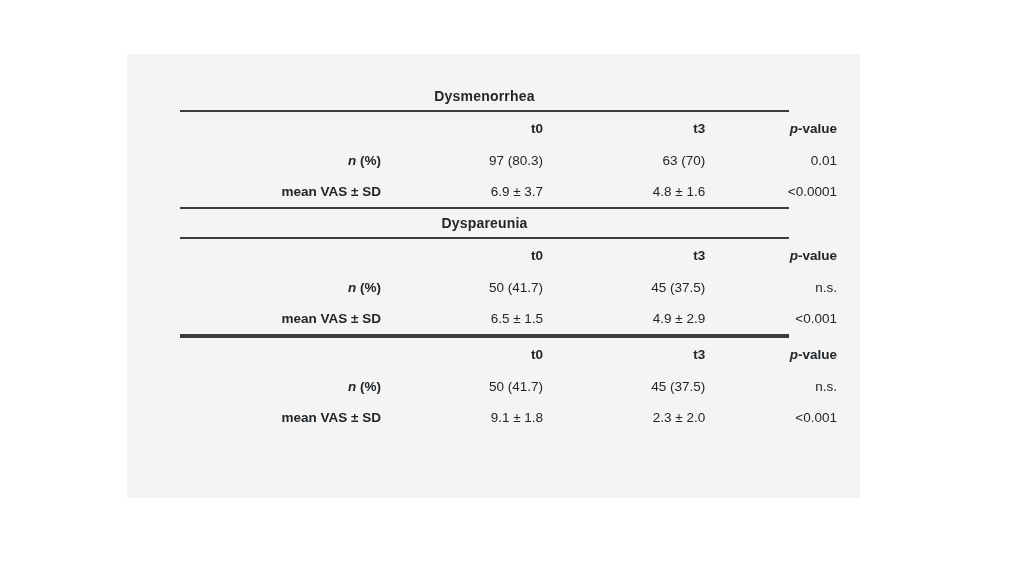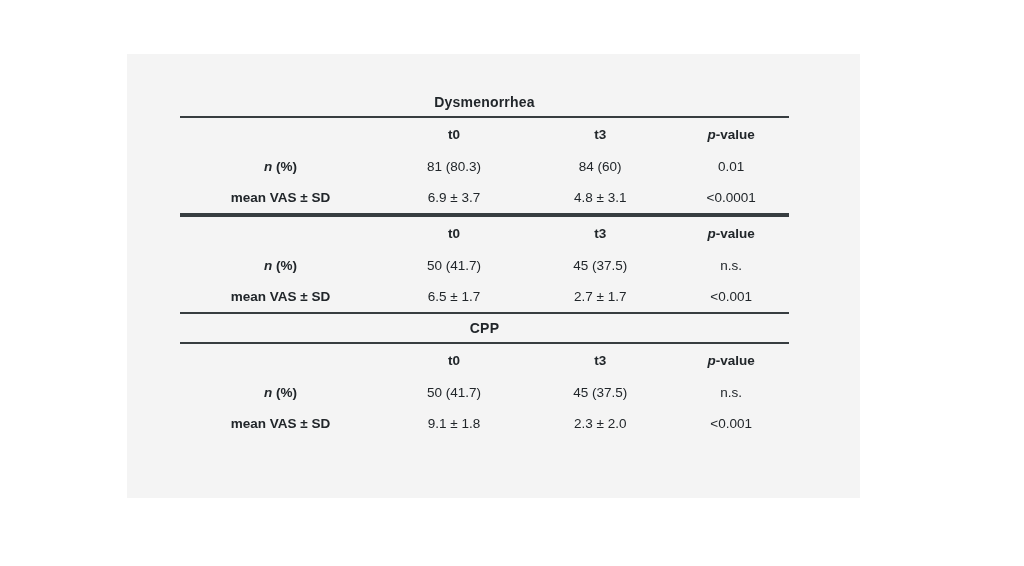--- a/index.html
+++ b/index.html
@@ -16,21 +16,21 @@
     position: absolute;
     left: 127px;
     top: 54px;
     width: 733px;
     height: 444px;
     background: #f4f4f4;
   }
   .table {
     position: absolute;
     left: 53px;
-    top: 34px;
+    top: 28px;
     width: 609px;
     font-size: 13.5px;
   }
   .title-row {
     height: 28px;
     display: flex;
     align-items: center;
     justify-content: center;
   }
   .section-title {
@@ -39,21 +39,22 @@
     letter-spacing: 0.2px;
   }
   .rule {
     height: 0;
     border-top: 2px solid #373d40;
   }
   .grid {
     display: grid;
     grid-template-columns: 33% 24% 24% 19%;
     align-items: center;
-    text-align: center;
+    text-align: right;
+    gap: 16px;
   }
   .header-row { height: 33px; }
   .data-row   { height: 31px; }
   .cell       { font-weight: normal; }
   .bold       { font-weight: bold; }
   em          { font-style: italic; }
 </style>
 </head>
 <body>
 
@@ -65,56 +66,56 @@
     </div>
     <div class="rule"></div>
     <div class="grid header-row">
       <div class="cell"></div>
       <div class="cell bold">t0</div>
       <div class="cell bold">t3</div>
       <div class="cell bold"><em>p</em><span>-value</span></div>
     </div>
     <div class="grid data-row">
       <div class="cell bold"><em>n</em><span> (%)</span></div>
-      <div class="cell">81 (80.3)</div>
-      <div class="cell">84 (60)</div>
+      <div class="cell">97 (80.3)</div>
+      <div class="cell">63 (70)</div>
       <div class="cell">0.01</div>
     </div>
     <div class="grid data-row">
       <div class="cell bold"><em></em><span>mean VAS ± SD</span></div>
       <div class="cell">6.9 ± 3.7</div>
-      <div class="cell">4.8 ± 3.1</div>
+      <div class="cell">4.8 ± 1.6</div>
       <div class="cell">&lt;0.0001</div>
     </div>
     <div class="rule"></div>
 
+    <div class="title-row">
+      <span class="section-title">Dyspareunia</span>
+    </div>
     <div class="rule"></div>
     <div class="grid header-row">
       <div class="cell"></div>
       <div class="cell bold">t0</div>
       <div class="cell bold">t3</div>
       <div class="cell bold"><em>p</em><span>-value</span></div>
     </div>
     <div class="grid data-row">
       <div class="cell bold"><em>n</em><span> (%)</span></div>
       <div class="cell">50 (41.7)</div>
       <div class="cell">45 (37.5)</div>
       <div class="cell">n.s.</div>
     </div>
     <div class="grid data-row">
       <div class="cell bold"><em></em><span>mean VAS ± SD</span></div>
-      <div class="cell">6.5 ± 1.7</div>
-      <div class="cell">2.7 ± 1.7</div>
+      <div class="cell">6.5 ± 1.5</div>
+      <div class="cell">4.9 ± 2.9</div>
       <div class="cell">&lt;0.001</div>
     </div>
     <div class="rule"></div>
 
-    <div class="title-row">
-      <span class="section-title">CPP</span>
-    </div>
     <div class="rule"></div>
     <div class="grid header-row">
       <div class="cell"></div>
       <div class="cell bold">t0</div>
       <div class="cell bold">t3</div>
       <div class="cell bold"><em>p</em><span>-value</span></div>
     </div>
     <div class="grid data-row">
       <div class="cell bold"><em>n</em><span> (%)</span></div>
       <div class="cell">50 (41.7)</div>

